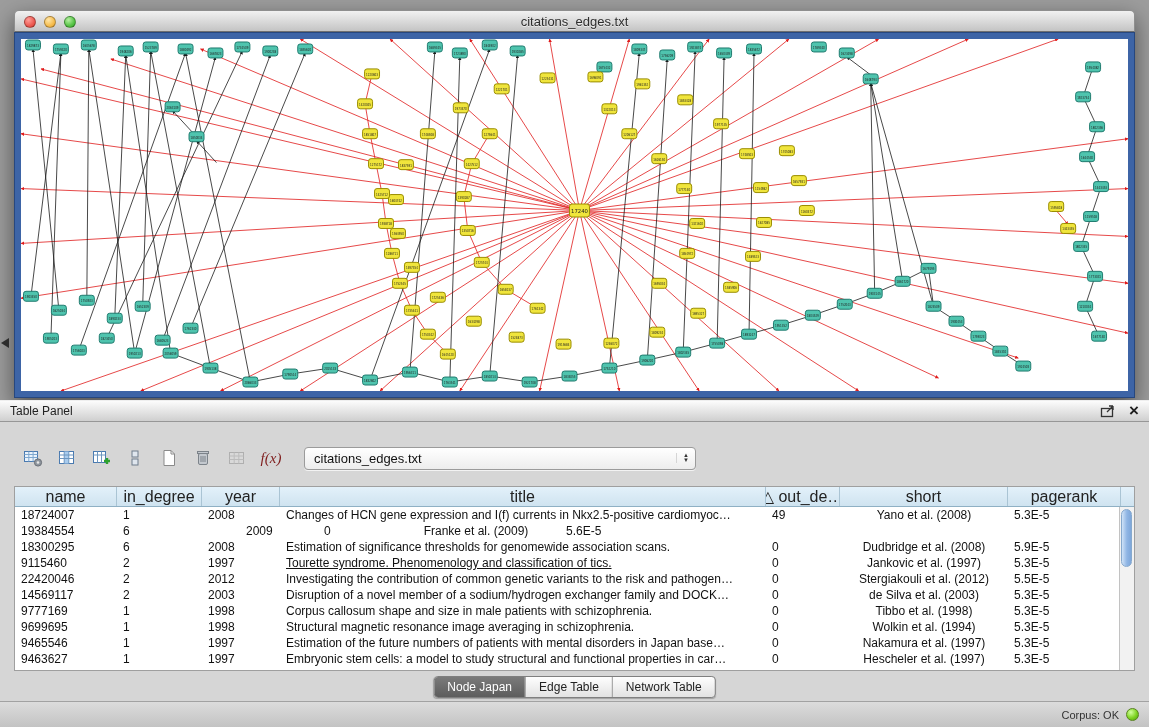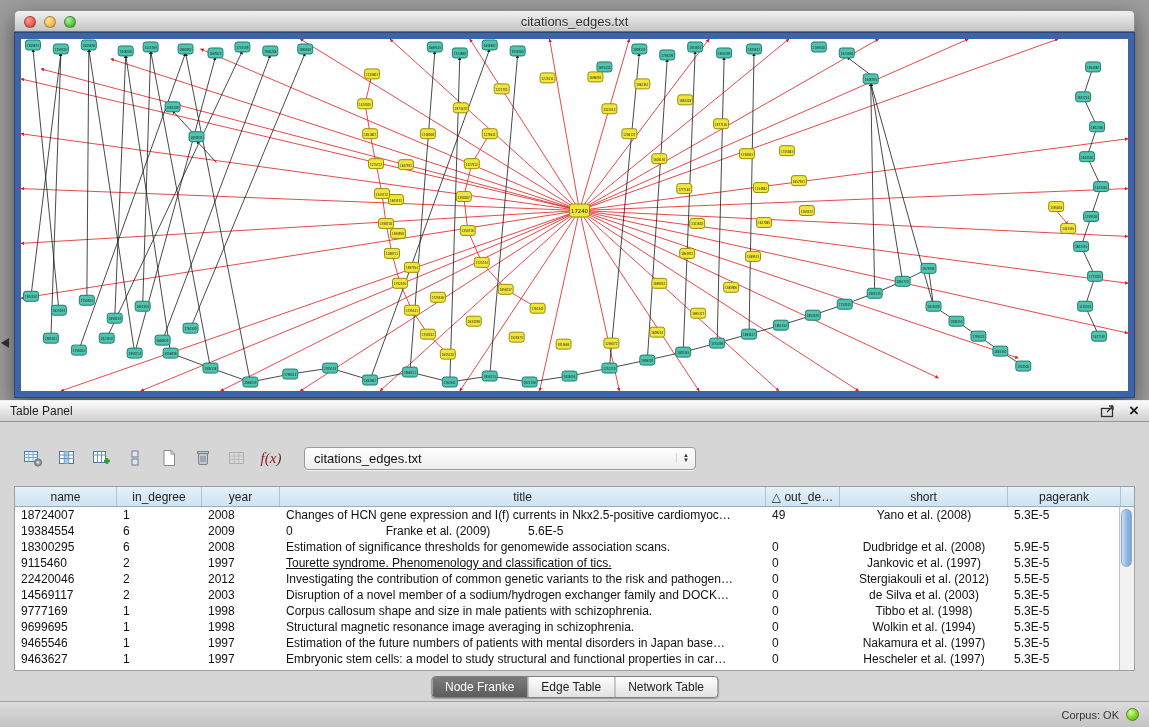--- a/index.html
+++ b/index.html
@@ -27,21 +27,21 @@
   .close-icon{font-size:17px;font-weight:bold;color:#1d1d1d;line-height:14px;cursor:default}
   .toolbar{display:flex;align-items:center;gap:4px;margin:22px 0 0 18px;height:28px}
   .tbi{width:30px;height:26px;border:none;background:transparent;display:flex;align-items:center;justify-content:center;padding:0;cursor:default}
   .fx{font-family:"Liberation Serif",serif;font-style:italic;font-size:15px;color:#7f1d1d}
   .combo{margin-left:14px;width:392px;height:23px;border:1px solid #9b9b9b;border-radius:4px;background:linear-gradient(#ffffff,#ededed);display:flex;align-items:center;padding:0 6px 0 9px;font-size:13px;color:#111;box-shadow:0 1px 0 rgba(255,255,255,.7)}
   .combo-value{flex:1;white-space:nowrap;overflow:hidden}
   .combo-arrows{display:flex;flex-direction:column;font-size:6px;line-height:5px;color:#333;padding-left:6px;border-left:1px solid #d5d5d5}
 
   .table-wrap{position:absolute;left:14px;top:86px;width:1121px;height:185px;background:#fff;border:1px solid #9f9f9f;overflow:hidden}
   .thead{display:flex;height:20px;background:linear-gradient(#e3f1fa,#cfe3f0);border-bottom:1px solid #8fb0c4}
-  .th{font-size:12px;color:#222;display:flex;align-items:center;justify-content:center;border-right:1px solid #aac4d4;height:100%;white-space:nowrap;overflow:hidden}
+  .th{font-size:16px;color:#222;display:flex;align-items:center;justify-content:center;border-right:1px solid #aac4d4;height:100%;white-space:nowrap;overflow:hidden}
   .tbody{position:relative}
   .tr{display:flex;height:16px;align-items:center}
   .td{font-size:12px;color:#111;padding:0 6px;white-space:nowrap;overflow:hidden}
   .vscroll{position:absolute;right:0;top:20px;bottom:0;width:15px;background:#f2f2f2;border-left:1px solid #c2c2c2}
   .vthumb{position:absolute;left:1px;top:2px;width:11px;height:58px;border-radius:6px;background:linear-gradient(90deg,#cfe2f7,#8fb5e4 55%,#7ea7da);border:1px solid #86a9ce}
 
   .tabs{position:absolute;left:50%;transform:translateX(-50%);top:276px;display:flex;border:1px solid #7f7f7f;border-radius:4px;overflow:hidden;background:linear-gradient(#fefefe,#e2e2e2);box-shadow:0 1px 1px rgba(0,0,0,.25)}
   .tab{font-size:12px;color:#222;padding:0 13px;border-right:1px solid #9a9a9a;height:20px;display:flex;align-items:center;cursor:default}
   .tab:last-child{border-right:none}
   .tab.active{background:linear-gradient(#7b7b7b,#5d5d5d);color:#fff}
@@ -751,21 +751,21 @@
           <div class="td" style="width: 85px;">1</div>
           <div class="td" style="width: 78px;">2008</div>
           <div class="td" style="width: 486px;">Changes of HCN gene expression and I(f) currents in Nkx2.5-positive cardiomyoc…</div>
           <div class="td" style="width: 74px;">49</div>
           <div class="td" style="width: 168px; text-align: center;">Yano et al. (2008)</div>
           <div class="td" style="width: 113px;">5.3E-5</div>
         </div>
         <div class="tr">
           <div class="td" style="width: 102px;">19384554</div>
           <div class="td" style="width: 85px;">6</div>
-          <div class="td" style="width: 78px;">2009</div>
+          <div class="td" style="width: 78px; margin-left: 38px;">2009</div>
           <div class="td" style="width: 74px;">0</div>
           <div class="td" style="width: 168px; text-align: center;">Franke et al. (2009)</div>
           <div class="td" style="width: 113px;">5.6E-5</div>
         </div>
         <div class="tr">
           <div class="td" style="width: 102px;">18300295</div>
           <div class="td" style="width: 85px;">6</div>
           <div class="td" style="width: 78px;">2008</div>
           <div class="td" style="width: 486px;">Estimation of significance thresholds for genomewide association scans.</div>
           <div class="td" style="width: 74px;">0</div>
@@ -835,21 +835,21 @@
           <div class="td" style="width: 168px; text-align: center;">Hescheler et al. (1997)</div>
           <div class="td" style="width: 113px;">5.3E-5</div>
         </div>
       </div>
     <div class="vscroll">
       <div class="vthumb"></div>
     </div>
   </div>
 
   <div class="tabs">
-    <div class="tab active">Node Franke</div>
+    <div class="tab active">Node Japan</div>
     <div class="tab">Edge Table</div>
     <div class="tab">Network Table</div>
   </div>
 </div>
 
 <div class="statusbar">
   <span class="mem-label">Corpus: OK</span>
   <span class="mem-dot"></span>
 </div>
 

